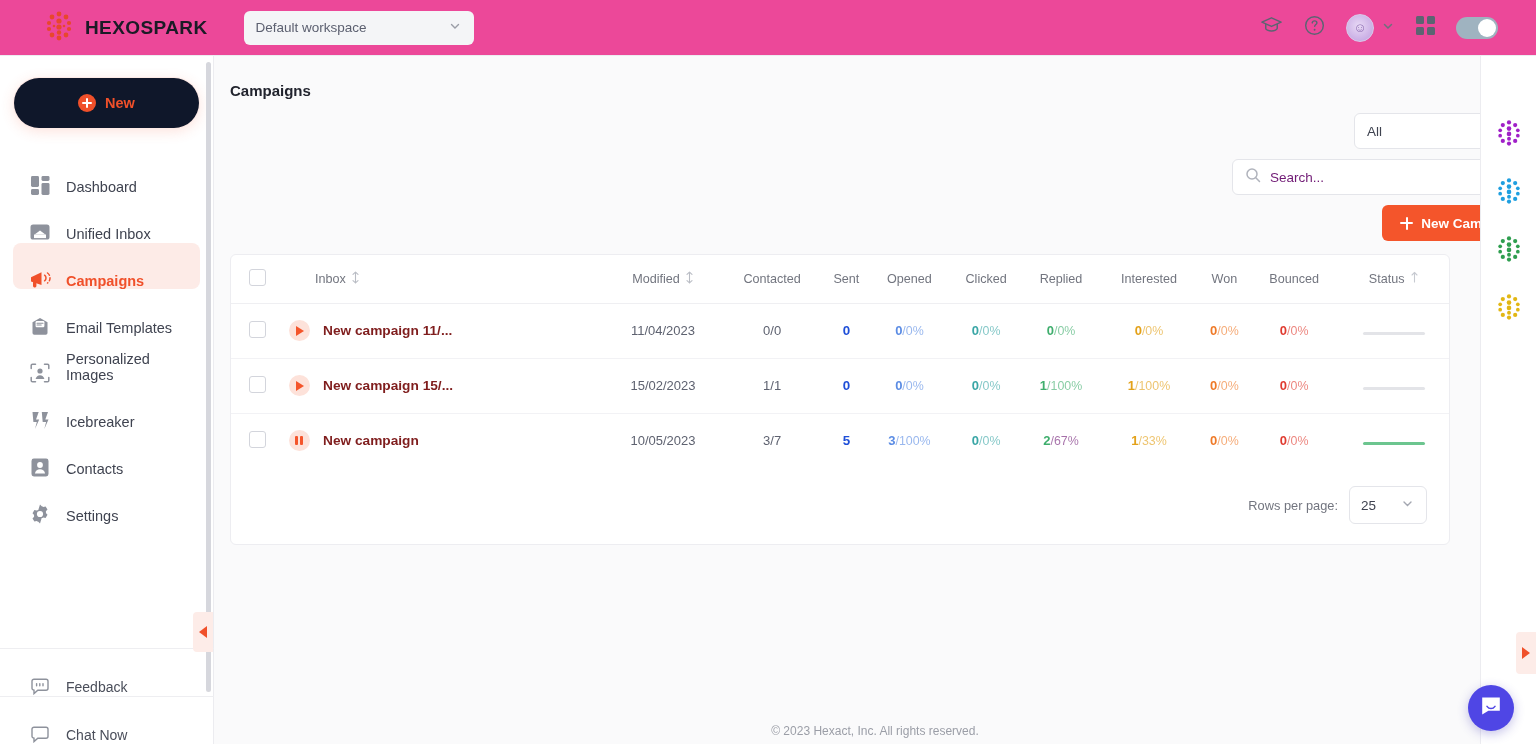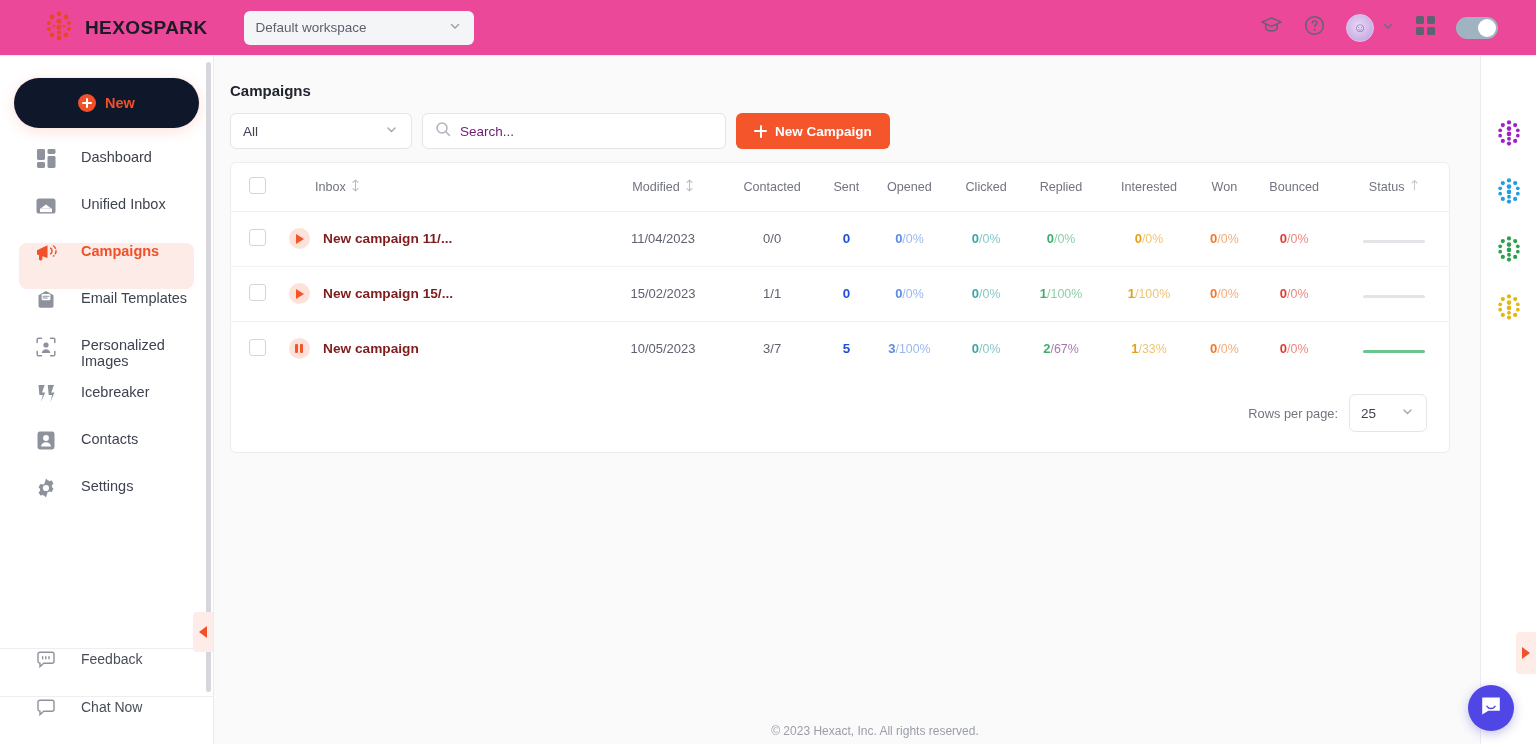--- a/index.html
+++ b/index.html
@@ -74,22 +74,22 @@
     position: relative; flex: none;
   }
   .plus-circle::before, .plus-circle::after {
     content: ''; position: absolute; background: #fff; border-radius: 1px;
   }
   .plus-circle::before { left: 4px; top: 8px; width: 10px; height: 2px; }
   .plus-circle::after  { top: 4px; left: 8px; height: 10px; width: 2px; }
 
   .nav { padding-top: 6px; }
   .nav-item {
-    height: 46px; display: flex; align-items: flex-start; gap: 24px;
-    padding: 0 0 0 16px; margin: 1px 19px; border-radius: 8px;
+    height: 46px; display: flex; align-items: flex-end; gap: 15px;
+    padding: 0 0 0 16px; margin: 1px 13px; border-radius: 8px;
     color: #3f4350; font-size: 14.5px; cursor: pointer;
   }
   .nav-item .ico { width: 22px; display: flex; justify-content: center; flex: none; }
   .nav-item.active { background: #fdebe7; color: #f0502a; font-weight: bold; }
 
   .nav-bottom { position: absolute; bottom: 0; left: 0; width: 214px; }
   .nav-bottom .nav-item { height: 44px; color: #4a4e5a; font-size: 14px; }
   .nav-divider { height: 1px; background: #eeeef1; margin: 0 0 2px; }
 
   .sb-scroll {
@@ -112,21 +112,21 @@
   
   .main {
     position: absolute; top: 56px; left: 214px;
     width: 1322px; height: 688px;
     background: #fafafb;
   }
   .page-title {
     font-size: 15px; font-weight: bold; color: #22242e;
     padding: 26px 0 0 16px;
   }
-  .toolbar { display: flex; align-items: flex-end; gap: 10px; padding: 14px 0 0 16px; }
+  .toolbar { display: flex; align-items: flex-end; gap: 10px; padding: 14px 0 0 16px; flex-direction: column; }
   .filter-select {
     width: 182px; height: 36px; background: #fff;
     border: 1px solid #e4e5ea; border-radius: 6px;
     display: flex; align-items: center; padding: 0 12px;
     font-size: 13.5px; color: #3f4350;
   }
   .filter-select .chev { margin-left: auto; }
   .search-box {
     width: 304px; height: 36px; background: #fff;
     border: 1px solid #e4e5ea; border-radius: 6px;

